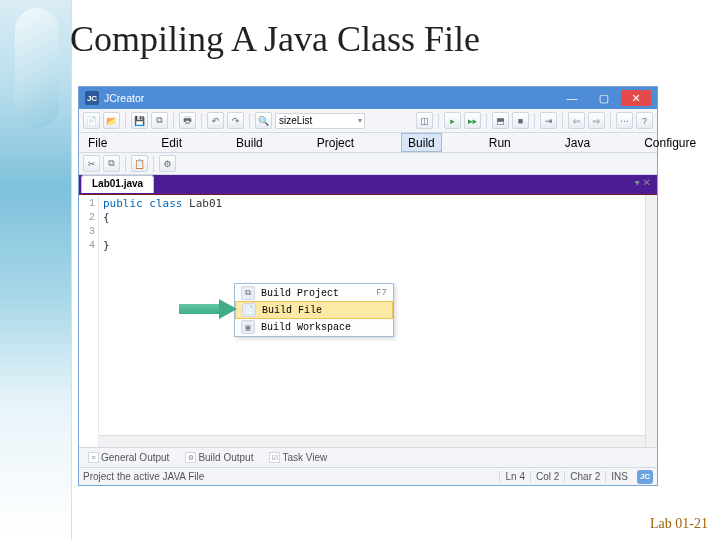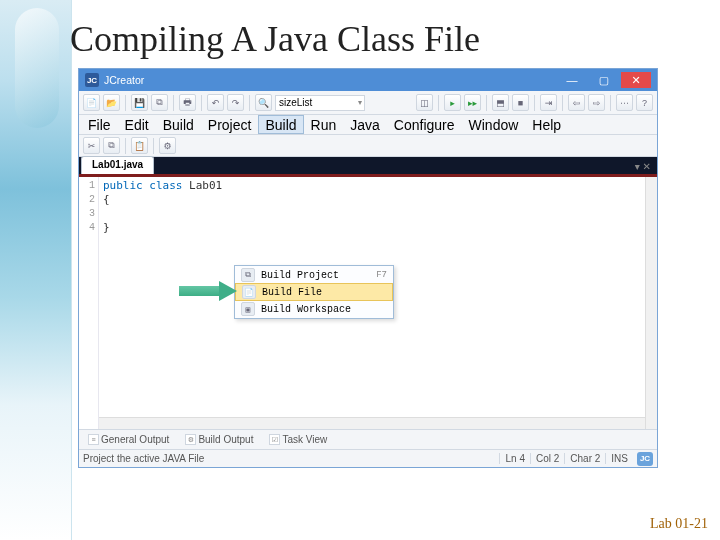--- a/index.html
+++ b/index.html
@@ -1,37 +1,37 @@
 <!DOCTYPE html>
 <html><head>
 <meta charset="utf-8">
 <style>
   * { box-sizing: border-box; margin: 0; padding: 0; }
   html, body { width: 720px; height: 540px; font-family: Arial, sans-serif; background: #fff; overflow: hidden; }
   .slide { width: 720px; height: 540px; position: relative; }
   .side-deco { position: absolute; left: 0; top: 0; width: 72px; height: 540px; background: linear-gradient(180deg, #d9ecf4 0%, #bcdfee 15%, #7ec1db 35%, #a8d8e8 55%, #e8f4f9 75%, #fff 100%); border-right: 1px solid #cce4ee; }
   .side-deco::after { content:""; position:absolute; left:15px; top:8px; width:44px; height:120px; border-radius:22px; background:linear-gradient(145deg, rgba(255,255,255,.7), rgba(120,190,215,.4)); }
   .title { position: absolute; left: 70px; top: 18px; font-size: 36px; font-weight: 400; color: #222; font-family: Georgia, "Times New Roman", serif; text-align: center; }
-  .app { position: absolute; left: 78px; top: 68px; width: 580px; height: 400px; border: 1px solid #7aa5d6; background: #fff; font-family: "Segoe UI", Tahoma, sans-serif; font-size: 10px; display: flex; flex-direction: column; }
+  .app { position: absolute; left: 78px; top: 86px; width: 580px; height: 400px; border: 1px solid #7aa5d6; background: #fff; font-family: "Segoe UI", Tahoma, sans-serif; font-size: 10px; display: flex; flex-direction: column; }
   .titlebar { height: 22px; background: #4e8dd6; color: #fff; display: flex; align-items: center; padding: 0 6px; }
   .titlebar .app-icon { width: 14px; height: 14px; background: #2d5a9a; border-radius: 2px; margin-right: 5px; display:flex; align-items:center; justify-content:center; font-size:8px; font-weight:bold; }
   .titlebar .app-title { flex: 1; font-size: 10.5px; }
   .winbtns { display: flex; gap: 2px; }
   .winbtn { width: 30px; height: 16px; display: flex; align-items: center; justify-content: center; font-size: 11px; color:#fff; cursor: pointer; }
   .winbtn.close { background: #e44a4a; }
   .toolbar { height: 24px; background: #f3f5f8; border-bottom: 1px solid #d2d9e2; display: flex; align-items: center; gap: 3px; padding: 2px 4px; }
   .tb-icon { width: 17px; height: 17px; border: 1px solid #cfd6df; background: linear-gradient(#fff,#e8edf3); border-radius: 2px; display:flex; align-items:center; justify-content:center; font-size:9px; color:#667; }
   .tb-sep { width: 1px; height: 16px; background: #cfd6df; margin: 0 2px; }
   .tb-combo { height: 16px; border: 1px solid #cfd6df; background:#fff; min-width: 90px; font-size: 10px; padding: 0 3px; display:flex; align-items:center; position:relative; }
   .tb-combo::after { content:"▾"; position:absolute; right:2px; font-size:8px; color:#888; }
-  .menubar { height: 20px; background: #f3f5f8; border-bottom: 1px solid #d2d9e2; display: flex; align-items: stretch; padding: 0 2px; font-size: 14px; }
+  .menubar { height: 20px; background: #f3f5f8; border-bottom: 1px solid #d2d9e2; display: flex; align-items: stretch; padding: 0 2px; font-size: 12px; gap: 40px; }
   .menu-item { padding: 3px 7px; display:flex; align-items:center; }
   .menu-item.open { background: #d8e6f5; border: 1px solid #a0bcd8; padding: 2px 6px; }
   .second-toolbar { height: 22px; background: #f3f5f8; border-bottom: 1px solid #d2d9e2; display:flex; align-items:center; gap:3px; padding:2px 4px; position:relative; }
-  .tab-strip { height: 20px; background: #0f172a; border-bottom: 3px solid #7f1d1d; display:flex; align-items:flex-end; padding: 0 2px; font-size:10px; position:relative; }
+  .tab-strip { height: 20px; background: #4c1d95; border-bottom: 1px solid #7f1d1d; display:flex; align-items:flex-start; padding: 0 2px; font-size:10px; position:relative; }
   .doc-tab { height: 18px; padding: 2px 10px; border: 1px solid #b7c3d0; border-bottom: none; background: #fff; border-radius: 3px 3px 0 0; font-weight: bold; }
   .tab-strip .x { margin-left:auto; padding:2px 4px; color:#888; }
   .editor { flex: 1; display:flex; background:#fff; font-family: Consolas, "Courier New", monospace; font-size: 11px; position: relative; overflow:hidden; }
   .gutter { width: 20px; background: #fff; color:#999; border-right:1px solid #e7e7ef; text-align:right; padding: 2px 3px 0 0; line-height: 14px; font-size:10px; }
   .editor pre { padding: 2px 4px; flex:1; line-height:14px; color:#333; white-space:pre; }
   .kw { color:#0067b8; font-weight: 500; }
   .editor .vscroll { position:absolute; right:0; top:0; bottom:0; width:12px; background:#f1f1f1; border-left:1px solid #ddd; }
   .editor .hscroll { position:absolute; left:20px; right:12px; bottom:0; height:12px; background:#f1f1f1; border-top:1px solid #ddd; }
   .dropdown { position: absolute; left: 155px; top: 88px; width: 160px; background: #fcfdff; border: 1px solid #a0bcd8; box-shadow: 2px 2px 4px rgba(0,0,0,.15); font-size: 10px; z-index: 20; }
   .dd-row { display:flex; align-items:center; height: 18px; padding: 0 6px; }

